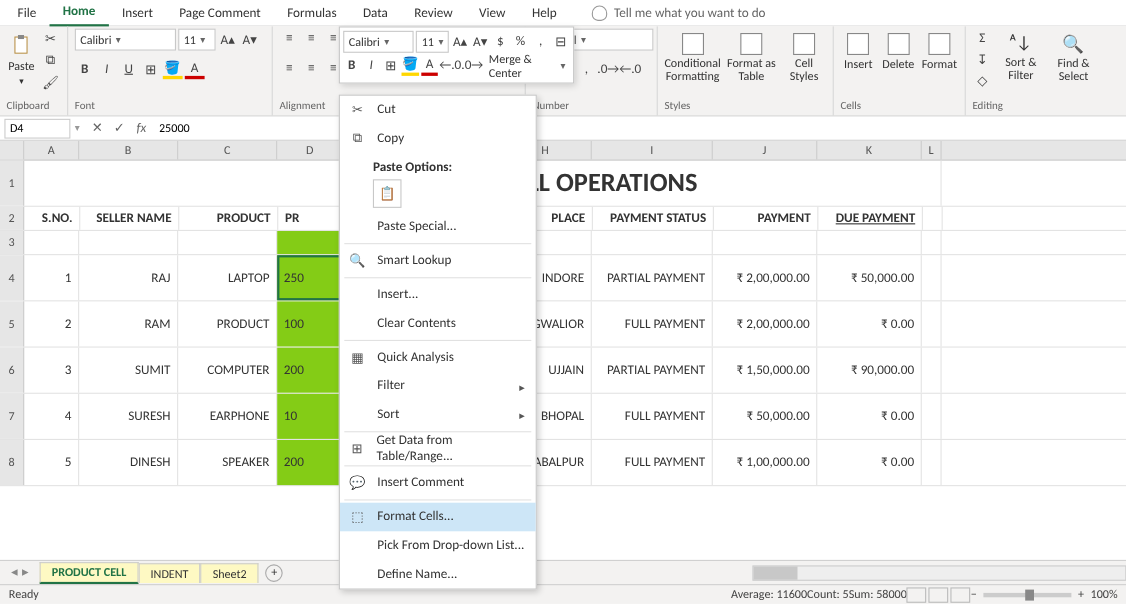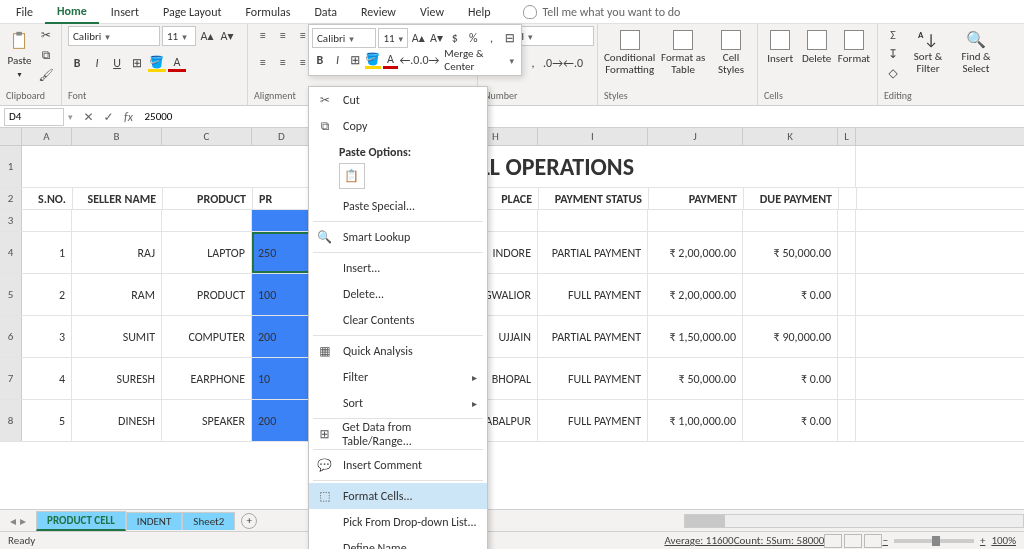--- a/index.html
+++ b/index.html
@@ -40,66 +40,66 @@
 .colhdr .corner { width: 22px; border-right: 1px solid #ccc; background: #e6e6e6; }
 .colhdr .ch { border-right: 1px solid #ccc; text-align: center; font-size: 11px; color: #555; line-height: 18px; }
 .rows { }
 .row-g { display: flex; height: 42px; border-bottom: 1px solid #e3e3e3; }
 .row-g.short { height: 22px; }
 .rh { width: 22px; background: #e6e6e6; border-right: 1px solid #ccc; text-align: center; font-size: 11px; color: #555; display: flex; align-items: center; justify-content: center; }
 .cell { border-right: 1px solid #e3e3e3; padding: 0 6px; display: flex; align-items: center; justify-content: flex-end; font-size: 12px; overflow: hidden; white-space: nowrap; }
 .cell.l { justify-content: flex-start; }
 .title-cell { font-size: 24px; font-weight: 700; justify-content: center; }
 .hdr-cell { font-weight: 700; font-size: 12px; }
-.sel-col { background: #3b82f6; }
+.sel-col { background: #84cc16; }
 .sel-edge { outline: 2px solid #217346; outline-offset: -2px; }
 
 
 .ctx { position: absolute; left: 308px; top: 86px; width: 180px; background: #fff; border: 1px solid #c6c6c6; box-shadow: 2px 2px 6px rgba(0,0,0,0.2); font-size: 12px; z-index: 50; }
 .ctx .it { display: flex; align-items: center; gap: 10px; height: 26px; padding: 0 10px 0 8px; cursor: pointer; }
 .ctx .it:hover, .ctx .it.hov { background: #cde6f7; }
 .ctx .it .ci { width: 16px; height: 16px; display: flex; align-items: center; justify-content: center; color: #555; }
 .ctx .sep { height: 1px; background: #e1e1e1; margin: 2px 4px; }
 .ctx .it .arrow { margin-left: auto; font-size: 10px; color: #555; }
 .ctx .label-head { font-weight: 600; padding: 6px 10px 2px 30px; }
 .ctx .paste-block { padding: 2px 0 4px 30px; }
 .ctx .paste-btn { width: 26px; height: 26px; border: 1px solid #c8c8c8; display: flex; align-items: center; justify-content: center; }
 
 
 .minitb { position: absolute; left: 308px; top: 24px; width: 214px; background: #fff; border: 1px solid #c6c6c6; box-shadow: 2px 2px 6px rgba(0,0,0,0.15); padding: 3px; z-index: 49; }
 .minitb .row { margin-bottom: 2px; }
 
 
 .sheet-bar { position: absolute; bottom: 18px; left: 0; right: 0; height: 22px; background: #f3f2f1; display: flex; align-items: center; border-top: 1px solid #d0d0d0; }
 .sheet-bar .nav { display: flex; gap: 4px; padding: 0 10px; color: #888; }
-.sheet-tab { padding: 2px 10px; border: 1px solid #ccc; border-bottom: none; background: #7dd3fc; font-size: 11px; cursor: pointer; }
+.sheet-tab { padding: 2px 10px; border: 1px solid #ccc; border-bottom: none; background: #fef9c3; font-size: 11px; cursor: pointer; }
 .sheet-tab.active { border-bottom: 2px solid #217346; font-weight: 600; color: #217346; }
 .sheet-bar .plus { width: 16px; height: 16px; border: 1px solid #aaa; border-radius: 50%; display: flex; align-items: center; justify-content: center; margin-left: 6px; font-size: 11px; }
 .hscroll-track { margin-left: auto; width: 340px; height: 14px; background: #eee; border: 1px solid #ccc; position: relative; }
 .hscroll-thumb { position: absolute; left: 0; top: 0; width: 40px; height: 12px; background: #c8c8c8; }
 
 
 .status { position: absolute; bottom: 0; left: 0; right: 0; height: 18px; background: #f3f2f1; border-top: 1px solid #d0d0d0; display: flex; align-items: center; font-size: 11px; padding: 0 8px; color: #444; }
-.status .right { margin-left: auto; display: flex; align-items: center; text-decoration: underline; }
+.status .right { margin-left: auto; display: flex; align-items: center; }
 .status .views { display: flex; gap: 2px; }
 .status .vbtn { width: 18px; height: 14px; border: 1px solid #bbb; }
 .status .zoom { display: flex; align-items: center; gap: 6px; }
 .status .ztrack { width: 80px; height: 4px; background: #ccc; position: relative; }
 .status .ztrack .zt { position: absolute; left: 38px; top: -3px; width: 8px; height: 10px; background: #888; }
 
 .u { text-decoration: underline; }
 </style>
 </head>
 <body>
 
 <div class="tabs">
   <div class="tab">File</div>
   <div class="tab active">Home</div>
   <div class="tab">Insert</div>
-  <div class="tab">Page Layout</div>
+  <div class="tab">Page Comment</div>
   <div class="tab">Formulas</div>
   <div class="tab">Data</div>
   <div class="tab">Review</div>
   <div class="tab">View</div>
   <div class="tab">Help</div>
   <div class="tell-me">
     <span class="bulb"></span>
     <span>Tell me what you want to do</span>
   </div>
 </div>
@@ -292,21 +292,21 @@
         <div class="rh">2</div>
         <div class="cell  hdr-cell" style="width: 50px; padding-left: 44px;">S.NO.</div>
         <div class="cell  hdr-cell" style="width: 90px;">SELLER NAME</div>
         <div class="cell  hdr-cell" style="width: 90px;">PRODUCT</div>
         <div class="cell l hdr-cell" style="width: 60px;">PR</div>
         <div class="cell  hdr-cell" style="width: 60px;">PRICE</div>
         <div class="cell  hdr-cell" style="width: 82px;">SELL DATE</div>
         <div class="cell  hdr-cell" style="width: 84px;">PLACE</div>
         <div class="cell  hdr-cell" style="width: 110px;">PAYMENT STATUS</div>
         <div class="cell  hdr-cell" style="width: 95px;">PAYMENT</div>
-        <div class="cell  hdr-cell" style="width: 95px;">DUE PAYMENT</div>
+        <div class="cell  hdr-cell" style="width: 95px; text-decoration: underline;">DUE PAYMENT</div>
         <div class="cell  hdr-cell" style="width: 18px;"></div>
       </div>
       <div class="row-g short">
         <div class="rh">3</div>
         <div class="cell " style="width: 50px;"></div>
         <div class="cell " style="width: 90px;"></div>
         <div class="cell " style="width: 90px;"></div>
         <div class="cell sel-col" style="width: 60px;"></div>
         <div class="cell " style="width: 60px;"></div>
         <div class="cell " style="width: 82px;"></div>
@@ -449,24 +449,20 @@
       <span class="ci">🔍</span>
       <span>Smart Lookup</span>
     </div>
   <div class="sep"></div>
   <div class="it">
       <span class="ci"></span>
       <span>Insert...</span>
     </div>
   <div class="it">
       <span class="ci"></span>
-      <span>Delete...</span>
-    </div>
-  <div class="it">
-      <span class="ci"></span>
       <span>Clear Contents</span>
     </div>
   <div class="sep"></div>
   <div class="it">
       <span class="ci">▦</span>
       <span>Quick Analysis</span>
     </div>
   <div class="it">
       <span class="ci"></span>
       <span>Filter</span>

